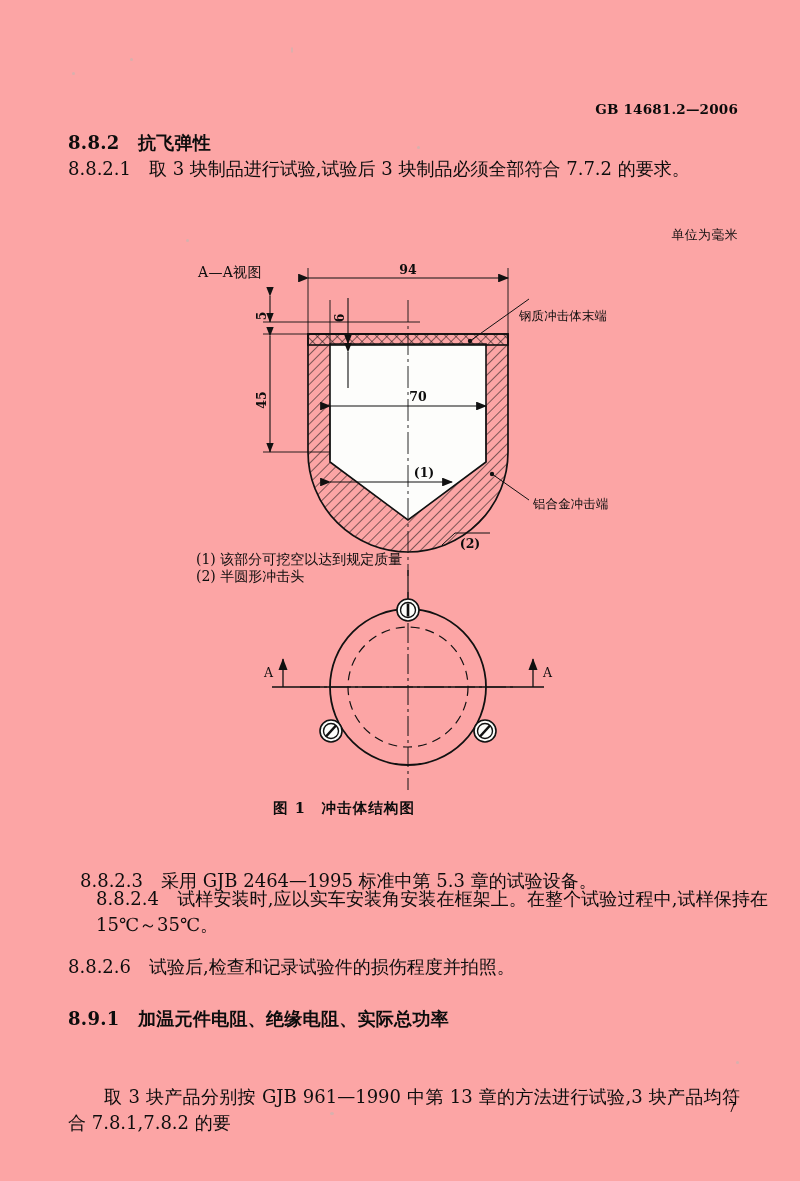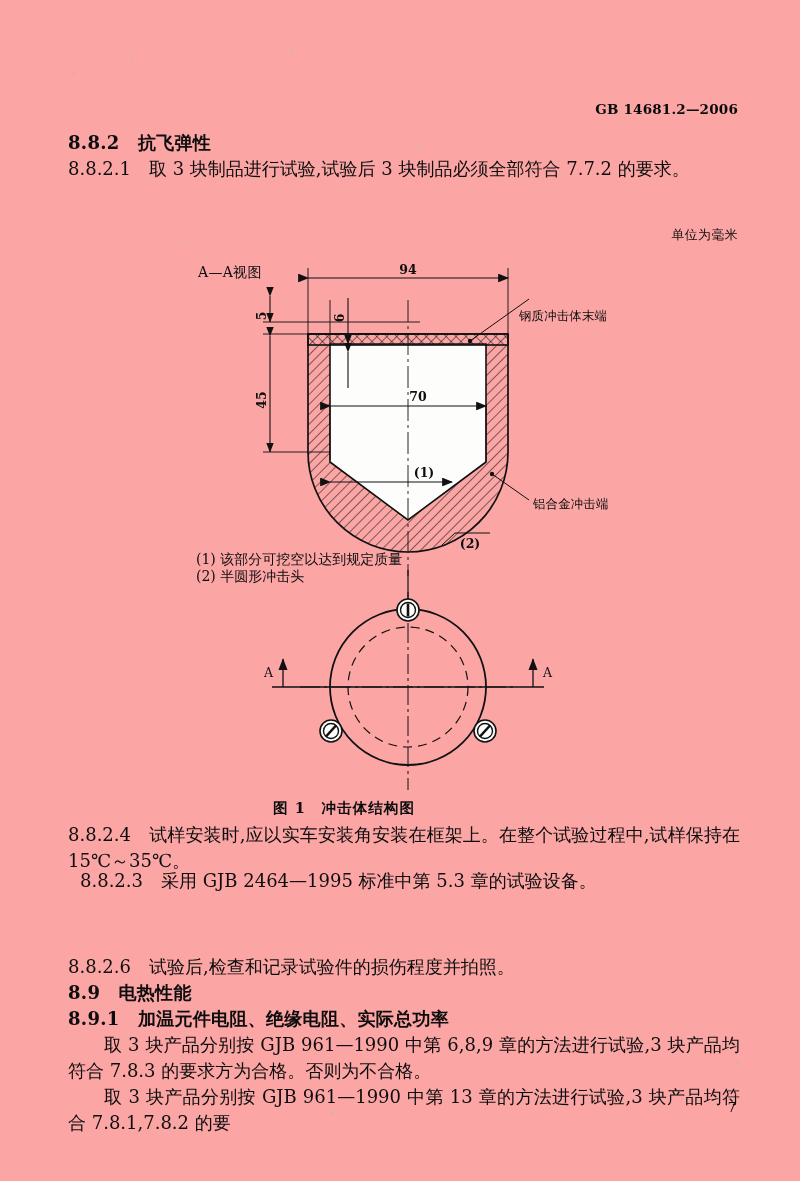--- a/index.html
+++ b/index.html
@@ -264,22 +264,20 @@
   <div class="ann ann-alu">铝合金冲击端</div>
 
   <div class="notes">
     <div>(1) 该部分可挖空以达到规定质量</div>
     <div>(2) 半圆形冲击头</div>
   </div>
 
   <div class="fig-caption">图 1　冲击体结构图</div>
 
   <div class="body-text" style="top:868px;margin-left:12px;">8.8.2.3　采用 GJB 2464—1995 标准中第 5.3 章的试验设备。</div>
-  <div class="body-text" style="top:822px;">8.8.2.4　试样安装时,应以实车安装角安装在框架上。在整个试验过程中,试样保持在 15℃～35℃。</div>
+  <div class="body-text" style="top:886px;margin-left:28px;">8.8.2.4　试样安装时,应以实车安装角安装在框架上。在整个试验过程中,试样保持在 15℃～35℃。</div>
   <div class="body-text" style="top:954px;">8.8.2.6　试验后,检查和记录试验件的损伤程度并拍照。</div>
-  <div class="body-text clause-head" style="top:980px;">8.9　电热性能</div>
   <div class="body-text clause-head" style="top:1006px;">8.9.1　加温元件电阻、绝缘电阻、实际总功率</div>
-  <div class="body-text indent-2" style="top:1032px;">取 3 块产品分别按 GJB 961—1990 中第 6,8,9 章的方法进行试验,3 块产品均符合 7.8.3 的要求方为合格。否则为不合格。</div>
   <div class="body-text indent-2" style="top:1084px;">取 3 块产品分别按 GJB 961—1990 中第 13 章的方法进行试验,3 块产品均符合 7.8.1,7.8.2 的要</div>
 
   <div class="page-no">7</div>
 
 </div>
 
 </body></html>

